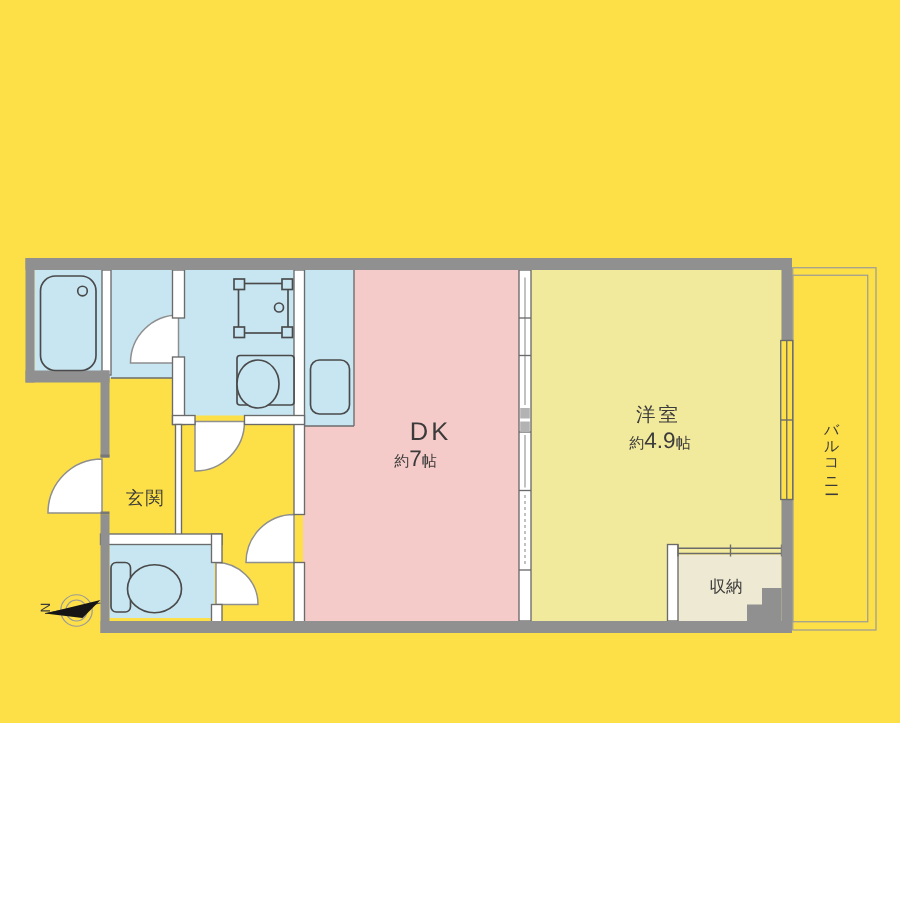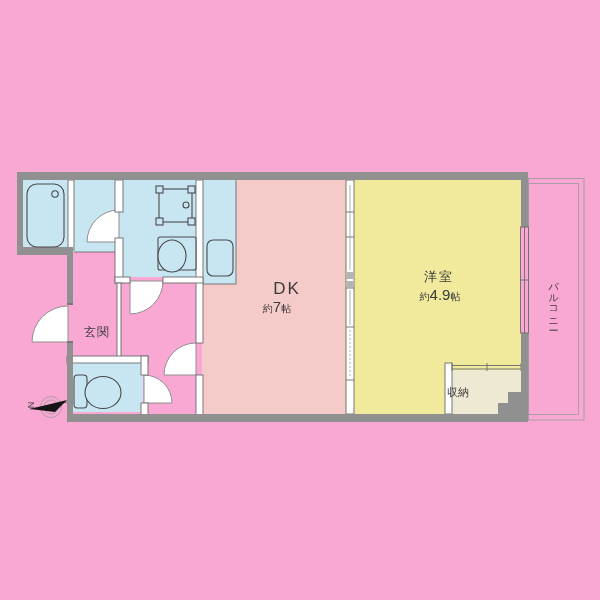--- a/index.html
+++ b/index.html
@@ -1,16 +1,16 @@
 <!DOCTYPE html>
 <html><head>
 <meta charset="utf-8">
 <style>
   html,body{margin:0;padding:0;background:#fff;}
-  .stage{position:relative;width:600px;height:600px;background:#f9a8d4;overflow:hidden;
+  .stage{position:relative;width:600px;height:482px;background:#fde047;overflow:hidden;
          font-family:"Liberation Sans","DejaVu Sans",sans-serif;color:#3b3b3b;}
   .plan-svg{position:absolute;left:0;top:0;}
   
   .wet{fill:#c7e6f2;}
   .pink{fill:#f4cbc8;}
   .yellow{fill:#f1e99c;}
   .cream{fill:#eee9d2;}
   .wallgray{fill:#909090;}
   .wband{fill:#ffffff;stroke:#6b6b6b;stroke-width:0.9;}
   .fix{fill:#c7e6f2;stroke:#4a4a4a;stroke-width:1.1;}
@@ -19,21 +19,21 @@
   .pie{fill:#ffffff;stroke:#8f8f8f;stroke-width:1;}
   
   .lbl{position:absolute;transform:translate(-50%,-50%);white-space:nowrap;
        color:#3b3b3b;line-height:1;}
   .lbl-dk{left:287px;top:288px;font-size:17px;letter-spacing:2px;}
   .lbl-dk-size{left:277px;top:306px;font-size:10px;}
   .lbl-dk-size .num,.lbl-bed-size .num{font-size:15px;}
   .lbl-bed{left:439px;top:276px;font-size:13px;letter-spacing:2px;}
   .lbl-bed-size{left:440px;top:294px;font-size:10px;}
   .lbl-genkan{left:97px;top:332px;font-size:12px;letter-spacing:1px;}
-  .lbl-storage{left:458px;top:392px;font-size:11px;}
+  .lbl-storage{left:484px;top:392px;font-size:11px;}
   .lbl-balcony{left:553px;top:300px;font-size:10px;letter-spacing:1px;
                writing-mode:vertical-rl;transform:translate(-50%,-50%);}
   .lbl-north{left:31px;top:405px;font-size:9px;transform:translate(-50%,-50%) rotate(-90deg);}
 </style>
 </head>
 <body>
 
 <div class="stage">
 
 <svg class="plan-svg" width="600" height="600" viewBox="0 0 600 600">

